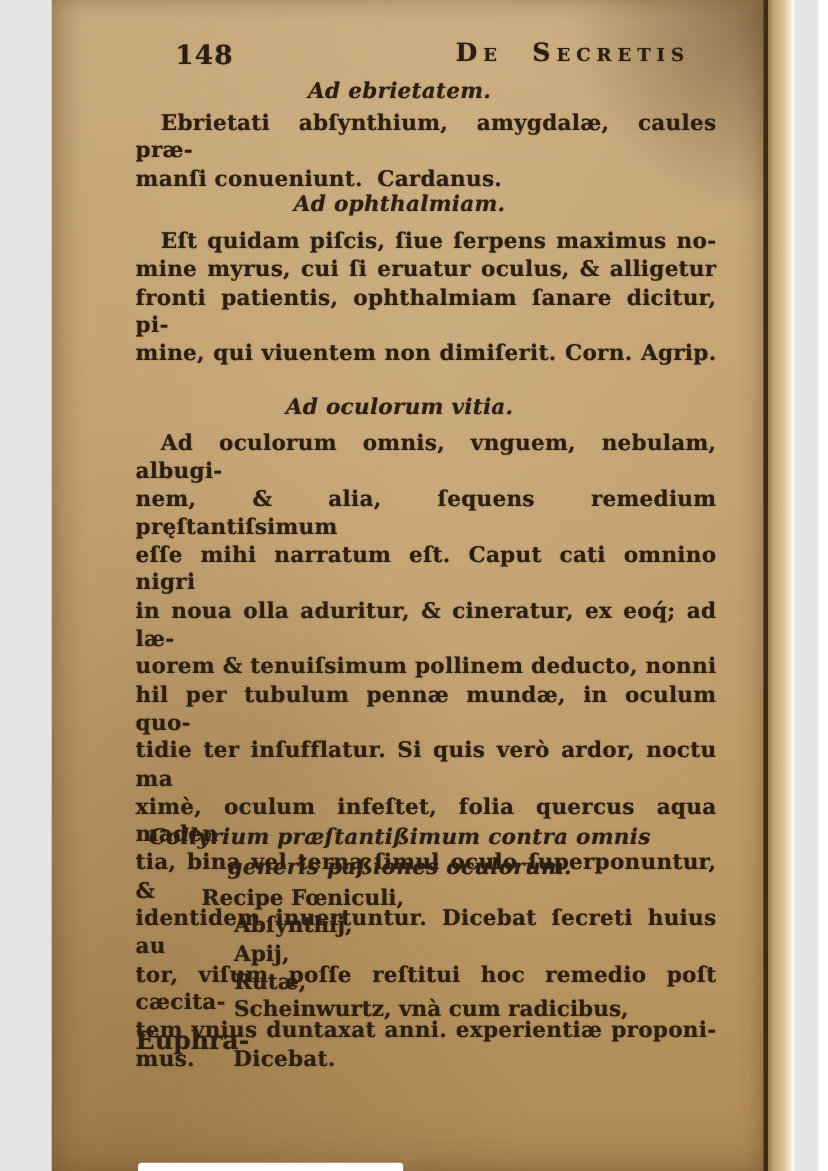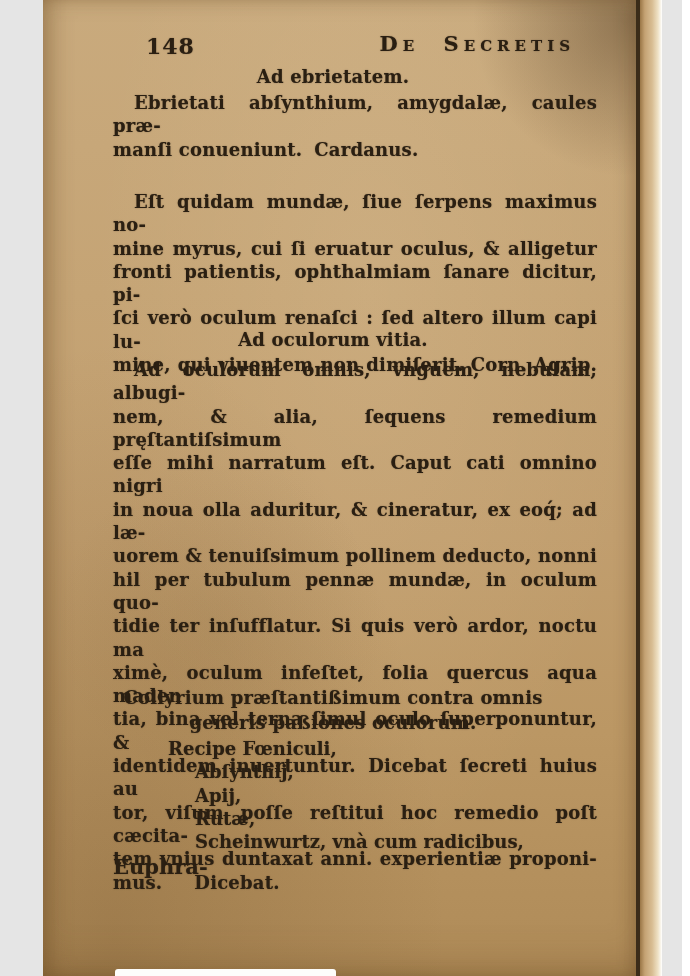--- a/index.html
+++ b/index.html
@@ -59,20 +59,21 @@
   .running-head {
     left: 91px; top: 31px; width: 484px;
     text-align: right;
     font-variant: small-caps;
     font-size: 21px; font-weight: 700;
     letter-spacing: 5px; word-spacing: 12px;
   }
   .heading {
     left: 91px; width: 484px;
     text-align: center;
+    font-style: italic;
     font-size: 18px; font-weight: 700;
     letter-spacing: 0.2px;
   }
   .heading2 { line-height: 24.5px; }
 
   .para { left: 113px; width: 484px; font-size: 18px; font-weight: 700; }
   .line {
     line-height: 23.3px;
     text-align: justify;
     text-align-last: justify;
@@ -107,25 +108,25 @@
 
   <div class="txt pagenum">148</div>
   <div class="txt running-head">De Secretis</div>
 
   <div class="txt heading" style="top:66px">Ad ebrietatem.</div>
   <div class="txt para" style="top:91px">
     <div class="line indent">Ebrietati abſynthium, amygdalæ, caules præ-</div>
     <div class="line nj"><span>manſi conueniunt.</span><span class="cite gap-s">Cardanus.</span></div>
   </div>
 
+  <div class="txt heading" style="top:160px">Ad ophthalmiam.</div>
   <div class="txt para" style="top:190px">
-    <div class="line indent">Eſt quidam mundæ, ſiue ſerpens maximus no-</div>
+    <div class="line indent">Eſt quidam piſcis, ſiue ſerpens maximus no-</div>
     <div class="line">mine myrus, cui ſi eruatur oculus, &amp; alligetur</div>
     <div class="line">fronti patientis, ophthalmiam ſanare dicitur, pi-</div>
-    <div class="line">ſci verò oculum renaſci : ſed altero illum capi lu-</div>
     <div class="line"><span>mine, qui viuentem non dimiſerit.</span> <span class="cite">Corn. Agrip.</span></div>
   </div>
 
   <div class="txt heading" style="top:329px">Ad oculorum vitia.</div>
   <div class="txt para" style="top:358px">
     <div class="line indent">Ad oculorum omnis, vnguem, nebulam, albugi-</div>
     <div class="line">nem, &amp; alia, ſequens remedium pręſtantiſsimum</div>
     <div class="line">eſſe mihi narratum eſt. Caput cati omnino nigri</div>
     <div class="line">in noua olla aduritur, &amp; cineratur, ex eoq́; ad læ-</div>
     <div class="line">uorem &amp; tenuiſsimum pollinem deducto, nonni</div>

